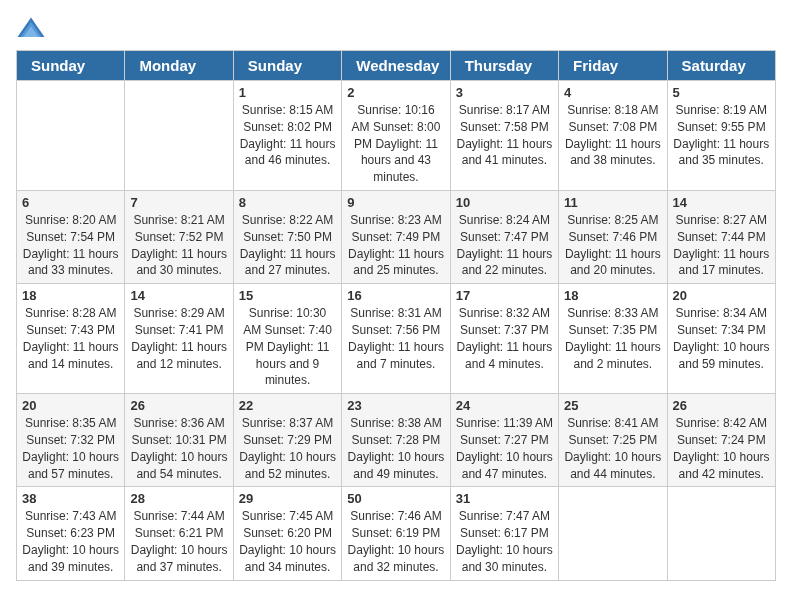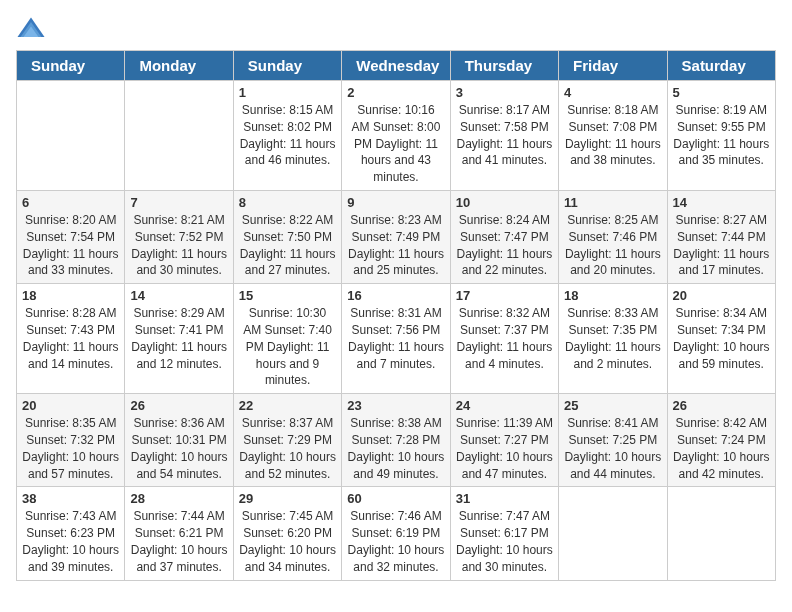--- a/index.html
+++ b/index.html
@@ -303,21 +303,21 @@
 Sunset: 6:21 PM
 Daylight: 10 hours and 37 minutes.</div>
         </td>
         <td>
           <span class="day-number">29</span>
           <div class="cell-info">Sunrise: 7:45 AM
 Sunset: 6:20 PM
 Daylight: 10 hours and 34 minutes.</div>
         </td>
         <td>
-          <span class="day-number">60</span>
+          <span class="day-number">50</span>
           <div class="cell-info">Sunrise: 7:46 AM
 Sunset: 6:19 PM
 Daylight: 10 hours and 32 minutes.</div>
         </td>
         <td>
           <span class="day-number">31</span>
           <div class="cell-info">Sunrise: 7:47 AM
 Sunset: 6:17 PM
 Daylight: 10 hours and 30 minutes.</div>
         </td>

